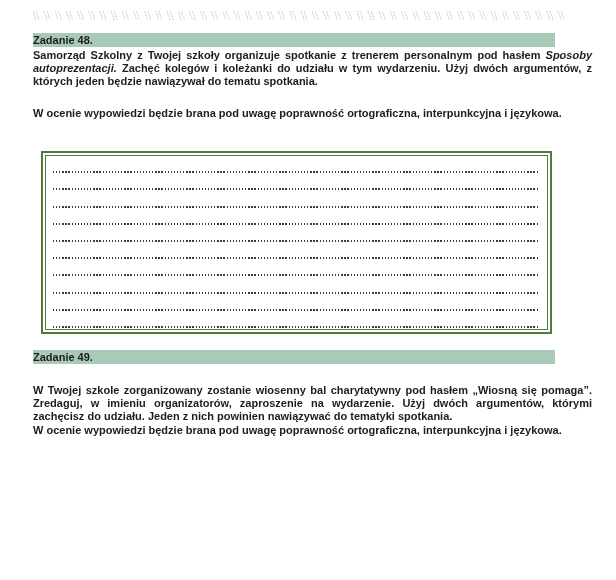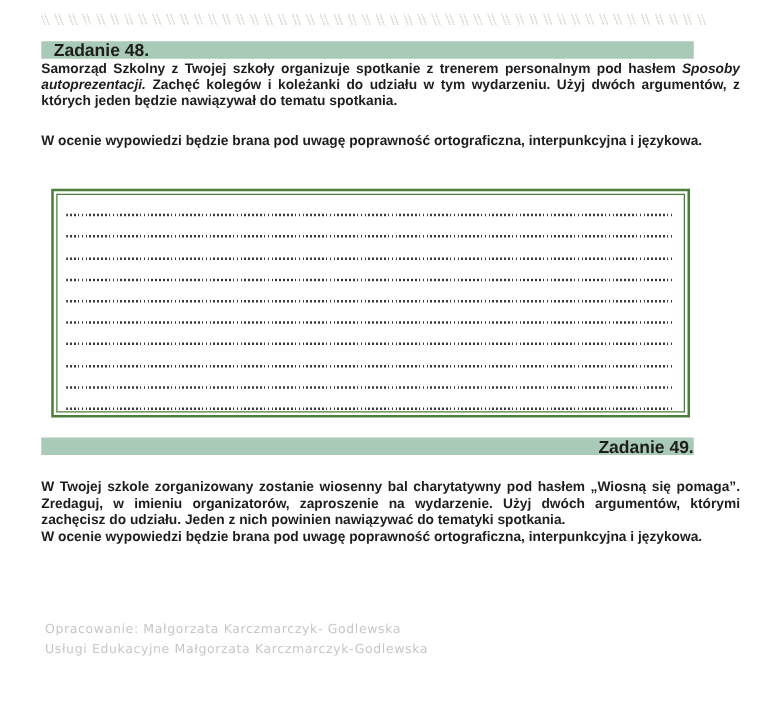--- a/index.html
+++ b/index.html
@@ -26,28 +26,28 @@
       #e6e3dd 5.2px 6.4px,
       transparent 6.4px 10.5px
     );
   }
   .task-bar {
     position: absolute;
     left: 33px;
     width: 522px;
     height: 14px;
     background: var(--header-bar-bg, #a8cab6);
-    font-size: 14px;
+    font-size: 11px;
     font-weight: bold;
     line-height: 14px;
-    padding-left: 10px;
+    padding-left: 0;
     box-sizing: border-box;
   }
   .bar-48 { top: 33px; }
-  .bar-49 { top: 350px; text-align: right; }
+  .bar-49 { top: 350px; }
   .para {
     position: absolute;
     left: 33px;
     width: 559px;
     font-size: 11px;
     font-weight: bold;
     line-height: 13px;
     text-align: justify;
     letter-spacing: 0px;
   }
@@ -132,18 +132,14 @@
   </div>
 
   <div class="task-bar bar-49">
     <span>Zadanie 49.</span>
   </div>
 
   <div class="para para-49">W Twojej szkole zorganizowany zostanie wiosenny bal charytatywny pod hasłem „Wiosną się pomaga”. Zredaguj, w imieniu organizatorów, zaproszenie na wydarzenie. Użyj dwóch argumentów, którymi zachęcisz do udziału. Jeden z nich powinien nawiązywać do tematyki spotkania.</div>
 
   <div class="para note-49">W ocenie wypowiedzi będzie brana pod uwagę poprawność ortograficzna, interpunkcyjna i językowa.</div>
 
-  <div class="footer">
-    <div>Opracowanie: Małgorzata Karczmarczyk- Godlewska</div>
-    <div>Usługi Edukacyjne Małgorzata Karczmarczyk-Godlewska</div>
-  </div>
 
 </div>
 
 </body></html>

